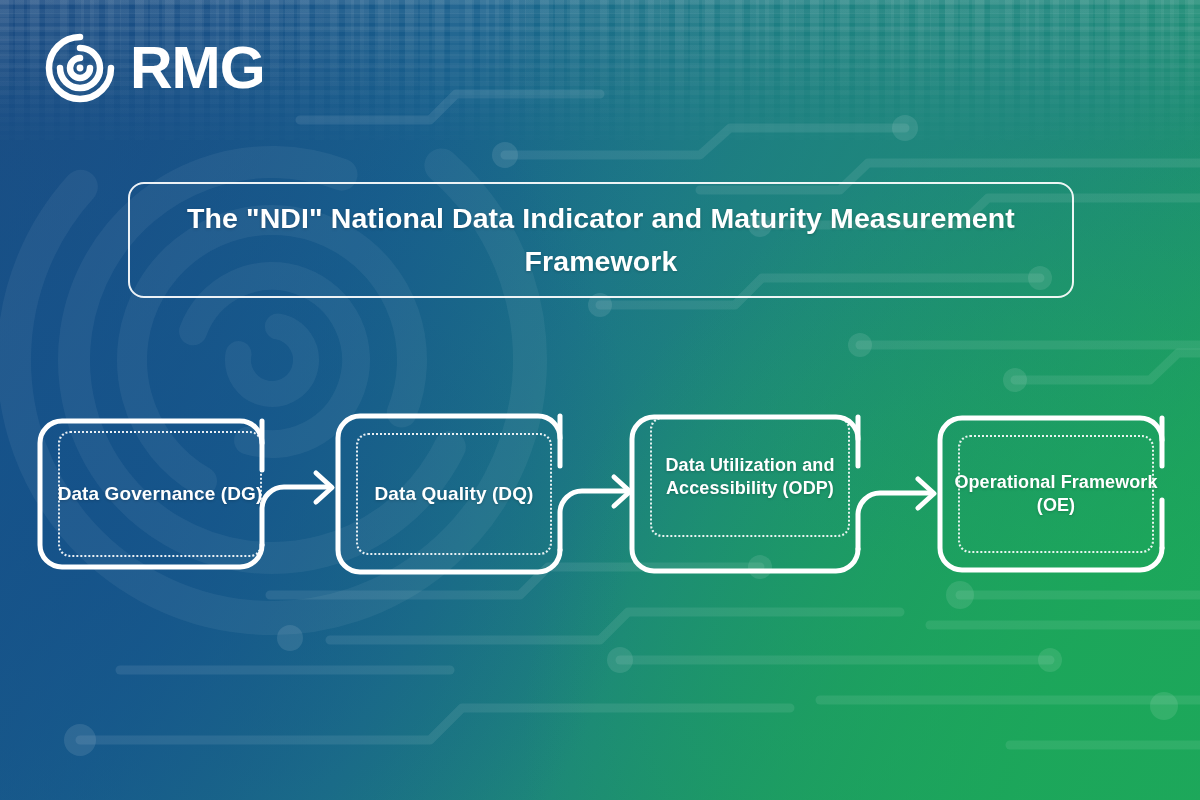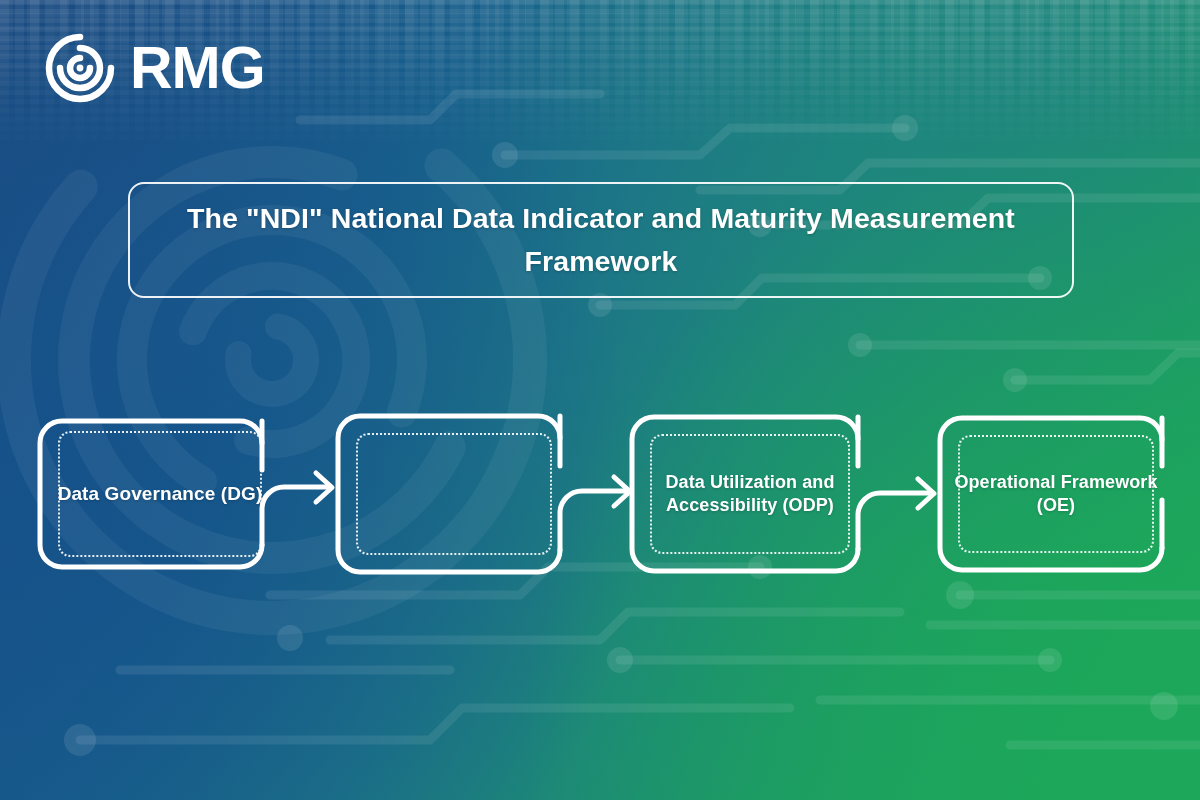--- a/index.html
+++ b/index.html
@@ -137,21 +137,21 @@
 
   
   #node-0 { left:40px;  top:413px; width:240px; height:162px;align-items:center; }
   #node-0 .node-inner { left:18px; top:18px; right:18px; bottom:18px; }
   #node-0 .node-label { font-size:19px; }
 
   #node-1 { left:338px; top:416px; width:232px; height:156px; }
   #node-1 .node-inner { left:18px; top:17px; right:18px; bottom:17px; }
   #node-1 .node-label { font-size:19px; }
 
-  #node-2 { left:632px; top:417px; width:236px; height:154px; }
+  #node-2 { left:632px; top:400px; width:236px; height:154px; }
   #node-2 .node-inner { left:18px; top:17px; right:18px; bottom:17px; }
   #node-2 .node-label { font-size:18px; }
 
   #node-3 { left:940px; top:418px; width:232px; height:152px; }
   #node-3 .node-inner { left:18px; top:17px; right:18px; bottom:17px; }
   #node-3 .node-label { font-size:18px; }
 </style>
 </head>
 <body>
 
@@ -268,20 +268,21 @@
       </g>
     </svg>
 
     <div class="node" id="node-0">
       <div class="node-inner"></div>
       <div class="node-label">Data Governance (DG)</div>
     </div>
 
     <div class="node" id="node-1">
       <div class="node-inner"></div>
+      <div class="node-label">Data Quality (DQ)</div>
     </div>
 
     <div class="node" id="node-2">
       <div class="node-inner"></div>
       <div class="node-label">Data Utilization and Accessibility (ODP)</div>
     </div>
 
     <div class="node" id="node-3">
       <div class="node-inner"></div>
       <div class="node-label">Operational Framework (OE)</div>

